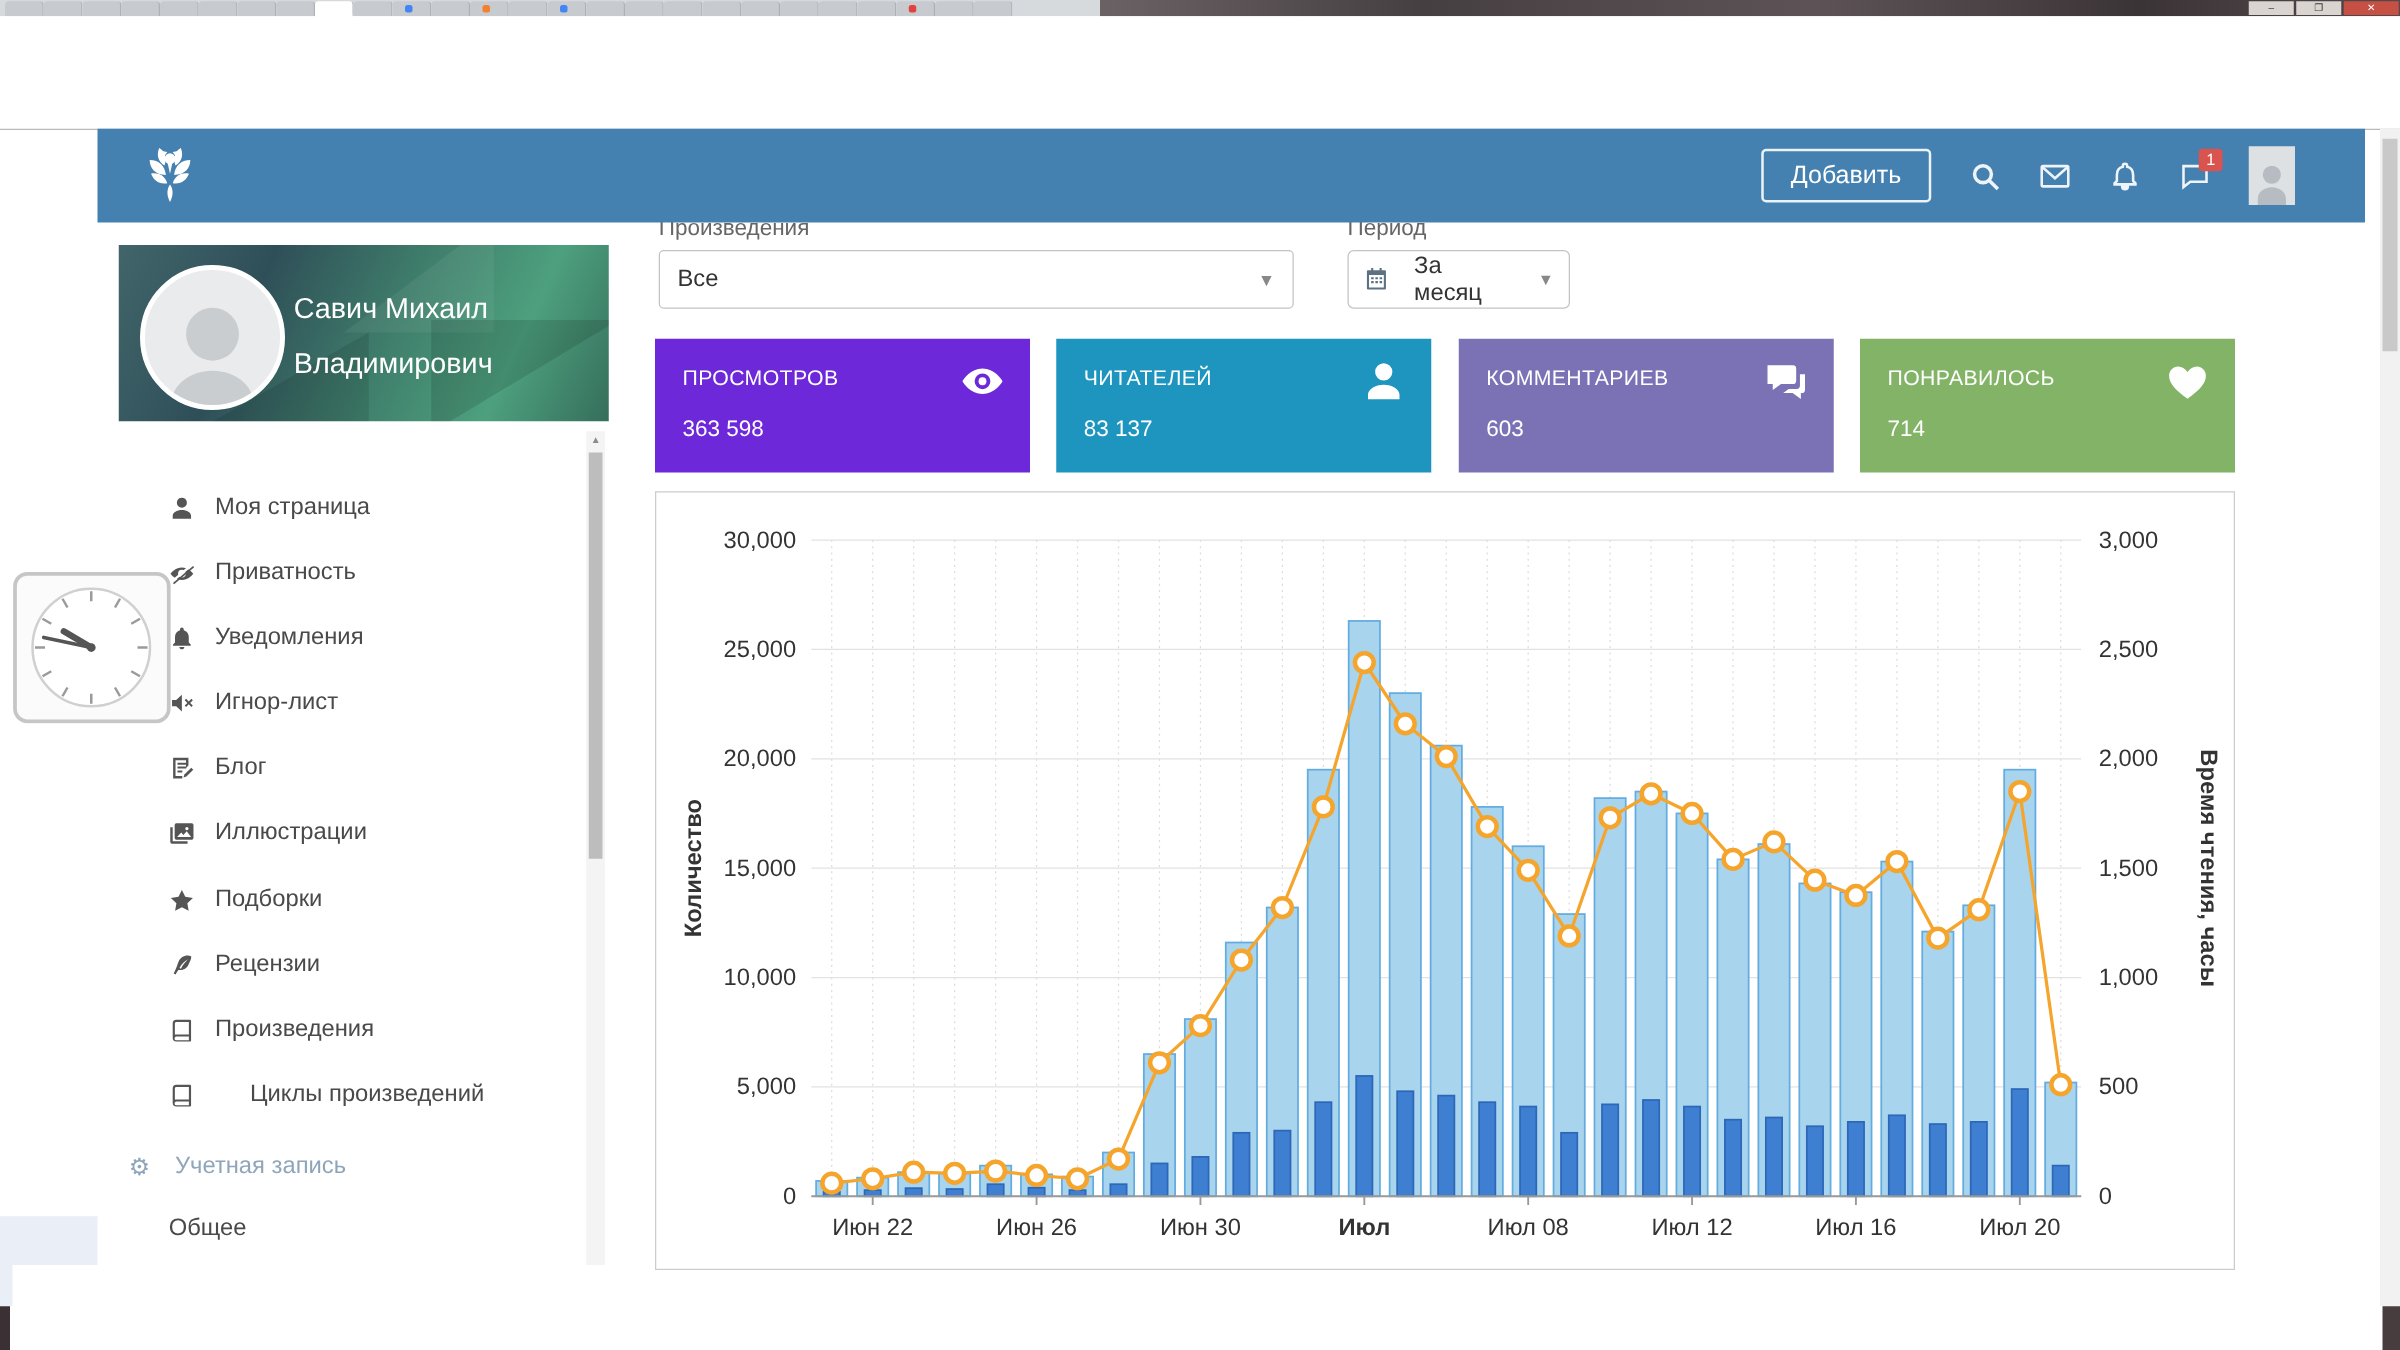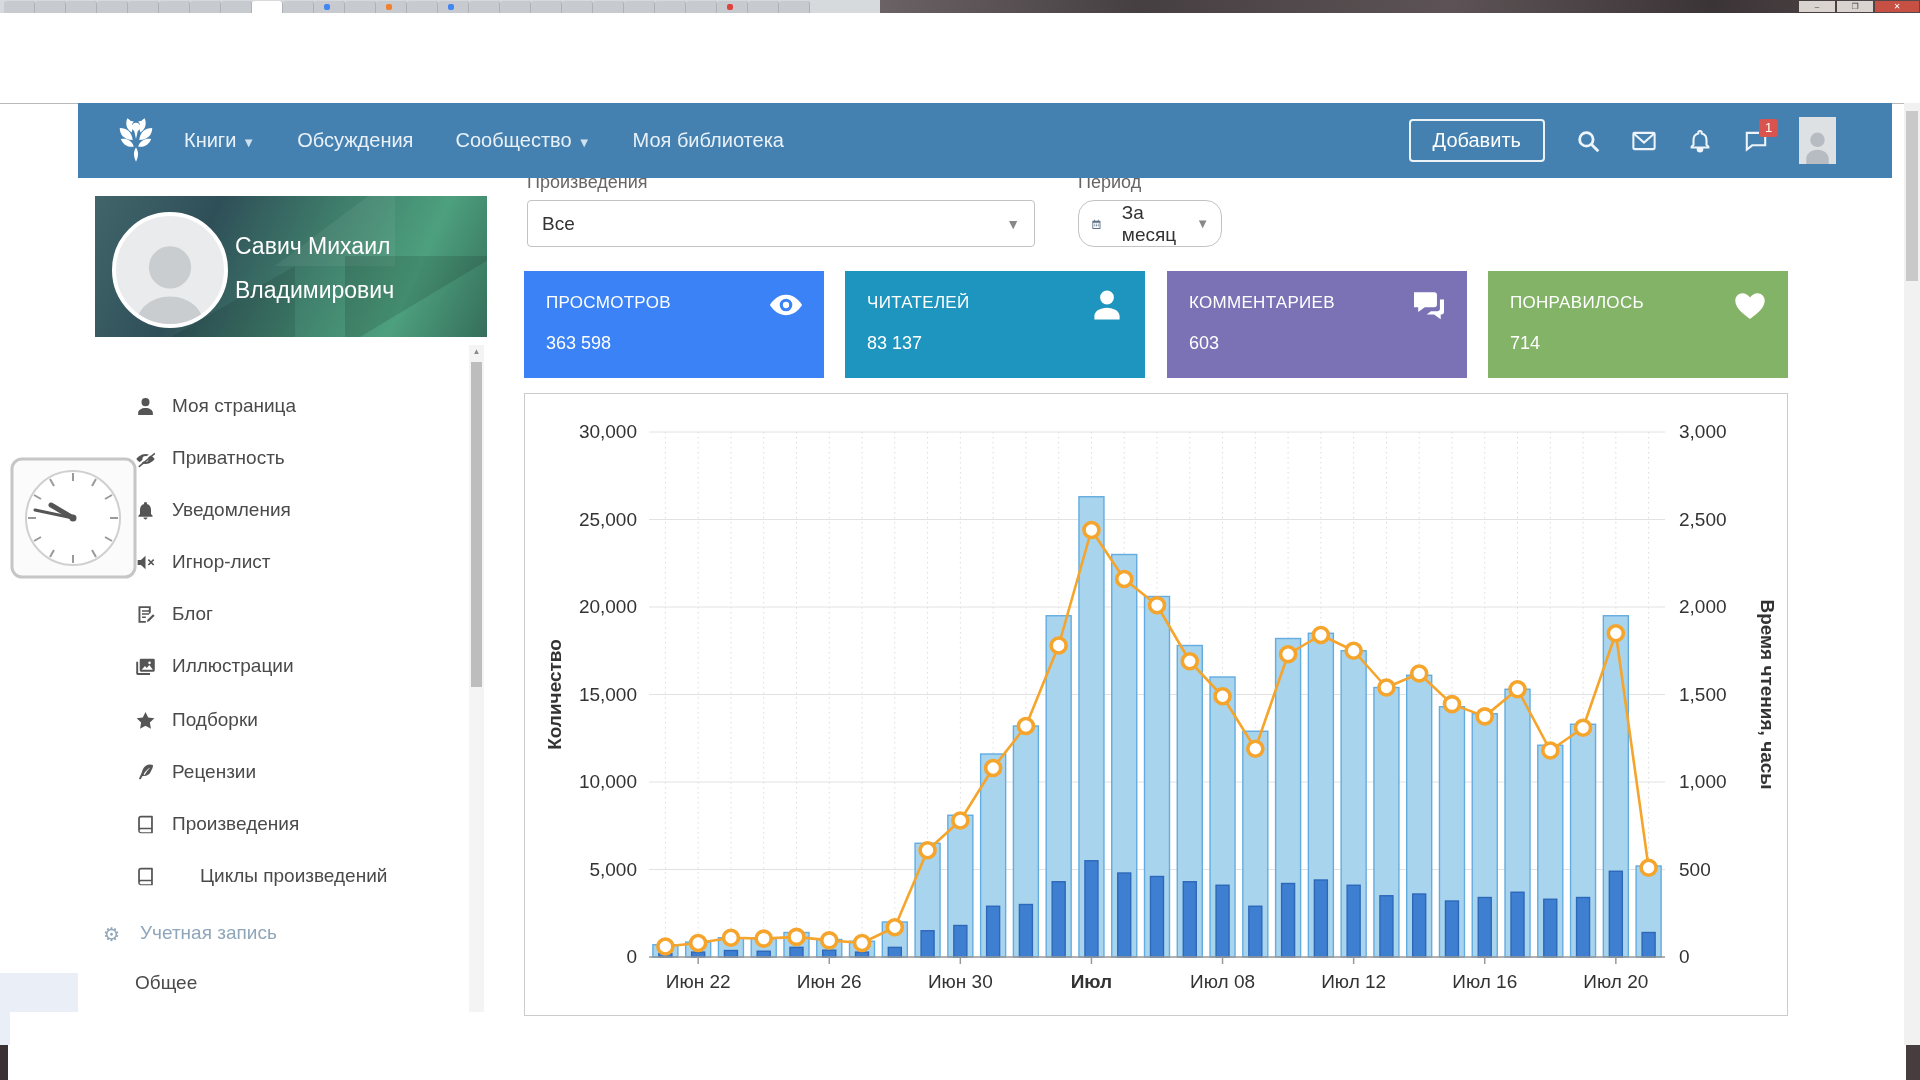--- a/index.html
+++ b/index.html
@@ -48,21 +48,21 @@
   .side-item.section{color:#8fa6ba;left:8px;}
   .side-item.section .si{color:#8fa6ba;font-size:19px;width:auto;}
   #side-scroll{left:469px;top:345px;width:15px;height:667px;background:#f4f4f4;}
   #side-scroll .arrow{position:absolute;left:0;top:2px;width:15px;text-align:center;font-size:8px;color:#8b8b8b;}
   #side-thumb{position:absolute;left:2px;top:17px;width:11px;height:325px;background:#bdbdbd;}
   
   .filter-label{color:#666;font-size:18px;z-index:5;}
   #works-select{left:527px;top:200px;width:508px;height:47px;border:1px solid #c3c3c3;border-radius:4px;
     background:#fff;display:flex;align-items:center;padding:0 14px;box-sizing:border-box;font-size:19px;color:#333;cursor:pointer;}
   #works-select .caret{margin-left:auto;color:#888;font-size:14px;}
-  #period-btn{left:1078px;top:200px;width:144px;height:47px;border:1px solid #c3c3c3;border-radius:16px;
+  #period-btn{left:1078px;top:200px;width:178px;height:47px;border:1px solid #c3c3c3;border-radius:5px;
     background:#fff;display:flex;align-items:center;gap:20px;padding:0 12px;box-sizing:border-box;
     font-size:19px;color:#333;cursor:pointer;}
   #period-btn .cal{width:21px;height:21px;color:#5d7183;}
   #period-btn .caret{color:#888;font-size:13px;}
   
   .stat-card{top:271px;width:300px;height:107px;color:#fff;}
   .stat-card .lbl{position:absolute;left:22px;top:22px;font-size:17px;letter-spacing:.3px;}
   .stat-card .num{position:absolute;left:22px;top:62px;font-size:18px;}
   .stat-card .ico{position:absolute;right:20px;top:16px;width:36px;height:36px;}
   .stat-card .ico svg{width:100%;height:100%;}
@@ -129,26 +129,20 @@
     <svg viewBox="0 0 48 48" fill="currentColor">
       <path d="M24 44c-3-6-2-10 0-13 2 3 3 7 0 13z"></path>
       <path d="M22 30c-6 1-10-2-12-7 5-1 10 1 12 7zM26 30c2-6 7-8 12-7-2 5-6 8-12 7z"></path>
       <path d="M21 24c-8 0-12-5-12-11 7 0 11 4 12 11zM27 24c1-7 5-11 12-11 0 6-4 11-12 11z"></path>
       <path d="M20 17c-5-3-6-8-4-13 4 2 6 7 4 13zM28 17c-2-6 0-11 4-13 2 5 1 10-4 13z"></path>
       <circle cx="24" cy="12" r="4"></circle>
         <path d="M20 10l-3-4 5 1zM28 10l3-4-5 1z"></path>
       <path d="M22 14h4l-2 9z"></path>
     </svg>
   </div>
-  <div id="navmenu">
-      <div class="navitem"><span>Книги</span><span class="caret">▼</span></div>
-      <div class="navitem"><span>Обсуждения</span></div>
-      <div class="navitem"><span>Сообщество</span><span class="caret">▼</span></div>
-      <div class="navitem"><span>Моя библиотека</span></div>
-    </div>
   <div id="nav-right">
     <button id="add-btn">Добавить</button>
     <div class="nav-icon">
       <svg viewBox="0 0 24 24" fill="none" stroke="currentColor" stroke-width="2.6">
           <circle cx="10.5" cy="10.5" r="6.2"></circle>
           <line x1="15.3" y1="15.3" x2="21.5" y2="21.5"></line>
         </svg>
     </div>
     <div class="nav-icon">
       <svg viewBox="0 0 24 24" fill="none" stroke="currentColor" stroke-width="1.9">
@@ -277,21 +271,21 @@
 <div class="abs" id="period-btn">
   <span class="cal">
     <svg viewBox="0 0 24 24" fill="currentColor">
         <path d="M7 1.6h2v2.2h6V1.6h2v2.2h3a1 1 0 0 1 1 1V21a1 1 0 0 1-1 1H4a1 1 0 0 1-1-1V4.8a1 1 0 0 1 1-1h3zM5 8.4V20h14V8.4zm2 2h2.4v2H7zm4 0h2.4v2H11zm4 0h2.4v2H15zm-8 3.6h2.4v2H7zm4 0h2.4v2H11zm4 0h2.4v2H15z"></path>
       </svg>
   </span>
   <span>За месяц</span>
   <span class="caret">▼</span>
 </div>
 
-<div class="abs stat-card" style="left: 524px; background: #3b82f6;">
+<div class="abs stat-card" style="left: 524px; background: #6d28d9;">
   <div class="lbl">ПРОСМОТРОВ</div>
   <div class="num">363 598</div>
   <div class="ico"><svg viewBox="0 0 24 24" fill="currentColor">
         <path fill-rule="evenodd" d="M12 5.2c-6.4 0-10 5.6-10.7 6.8.7 1.2 4.3 6.8 10.7 6.8s10-5.6 10.7-6.8C22 10.8 18.4 5.2 12 5.2zm0 11a4.2 4.2 0 1 1 0-8.4 4.2 4.2 0 0 1 0 8.4z"></path>
         <circle cx="12" cy="12" r="2.1"></circle>
       </svg></div>
 </div>
 <div class="abs stat-card" style="left: 845px; background: rgb(30, 149, 190);">
   <div class="lbl">ЧИТАТЕЛЕЙ</div>
   <div class="num">83 137</div>

